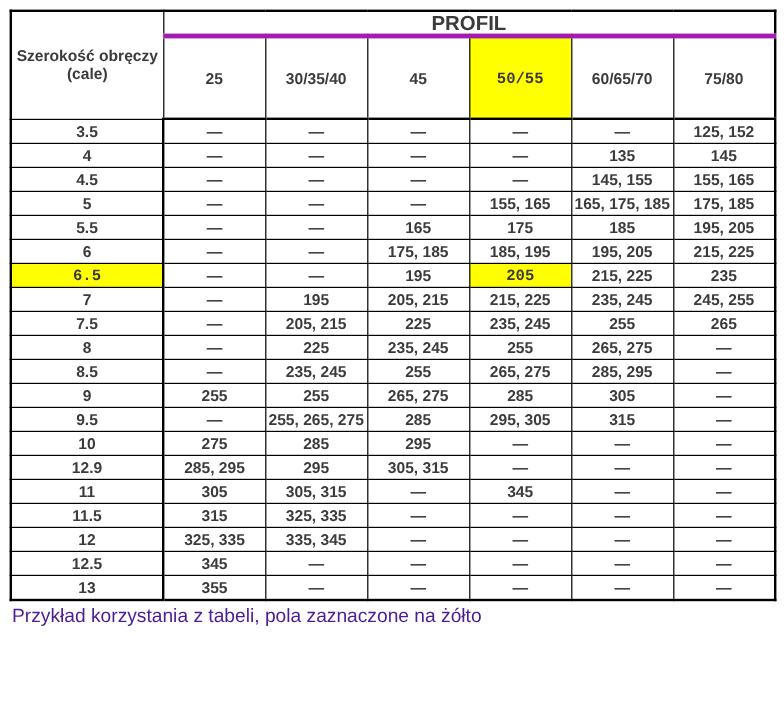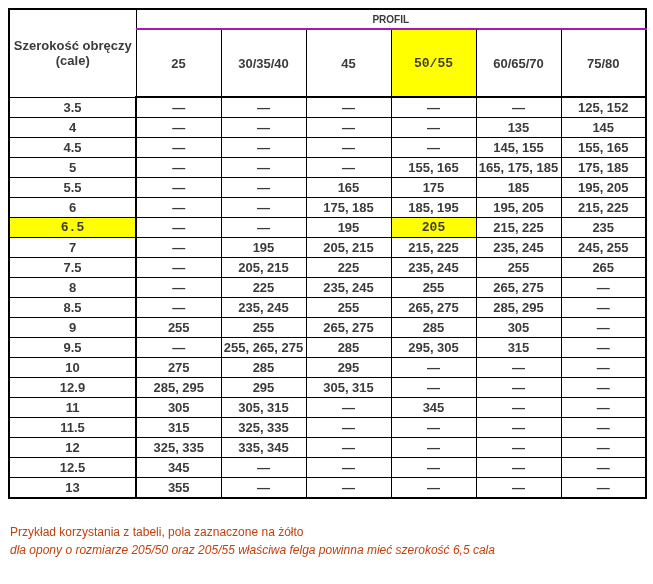--- a/index.html
+++ b/index.html
@@ -35,35 +35,35 @@
   }
   th.corner {
     border-right: 2px solid #000000;
     border-bottom: 2px solid #000000;
     font-size: 13.5px;
     line-height: 17px;
     padding: 0 13px;
   }
   tr.profil-row th.profil {
     height: 16px;
-    font-size: 10px;
-    border-bottom: 2px solid #a21caf;
+    font-size: 17px;
+    border-bottom: 4px solid #a21caf;
   }
   tr.colhead-row th {
     height: 64px;
     font-size: 13px;
     border-bottom: 2px solid #000000;
   }
   tbody td { height: 17px; }
   tbody td.rowlabel { border-right: 2px solid #000000; margin-top: 32px; }
   .hl { background: #ffff00; font-family: Liberation Mono, monospace; }
   .caption {
-    margin: 24px 0 0 10px;
-    color: #c2410c;
-    font-size: 12px;
+    margin: 4px 0 0 10px;
+    color: #4c1d95;
+    font-size: 16px;
     line-height: 18px;
   }
   .caption .line2 { font-style: italic; }
 </style>
 </head>
 <body>
 
 <div class="page">
 
   <table class="rim-table">
@@ -269,16 +269,15 @@
           <td>—</td>
           <td>—</td>
           <td>—</td>
           <td>—</td>
         </tr>
       </tbody>
   </table>
 
   <div class="caption">
     <div class="line1">Przykład korzystania z tabeli, pola zaznaczone na żółto</div>
-    <div class="line2">dla opony o rozmiarze 205/50 oraz 205/55 właściwa felga powinna mieć szerokość 6,5 cala</div>
   </div>
 
 </div>
 
 </body></html>

